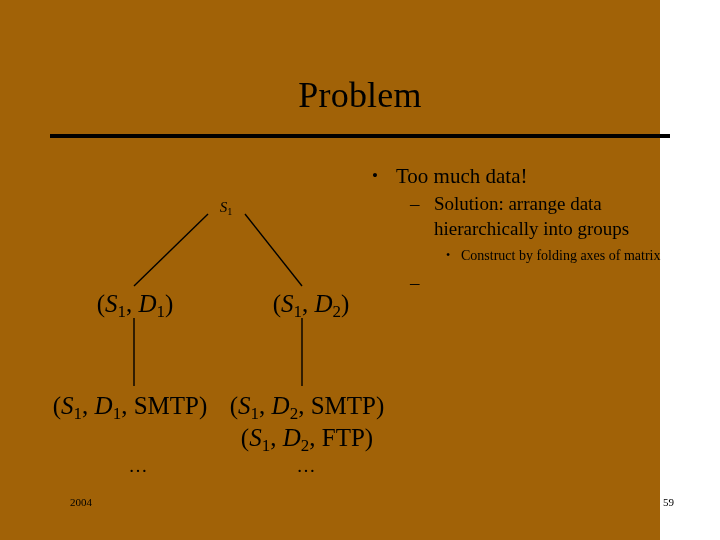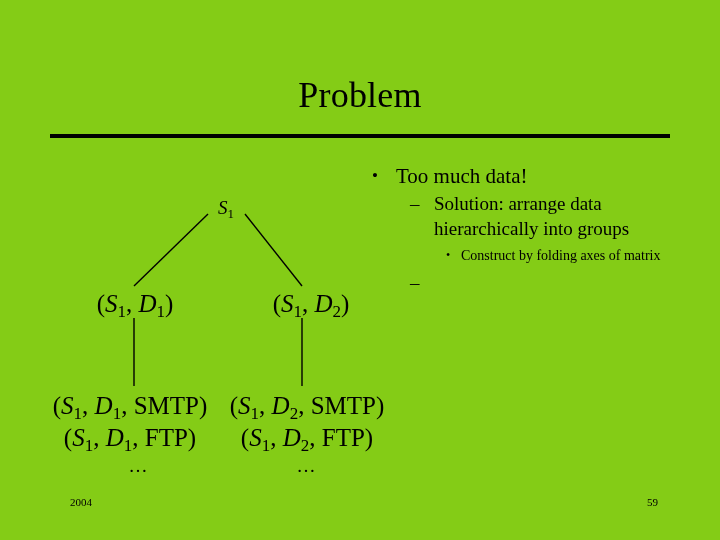--- a/index.html
+++ b/index.html
@@ -9,23 +9,23 @@
   body {
     width: 720px;
     height: 540px;
     background: #ffffff;
     font-family: "Liberation Serif", "DejaVu Serif", serif;
     color: #000000;
     overflow: hidden;
   }
   #slide {
     position: relative;
-    width: 720px;
-    height: 540px;
-    background: #84cc16;
+    width: 660px;
+    height: 540px;
+    background: #a16207;
   }
 
   
   #title {
     position: absolute;
     left: 50px;
     top: 74px;
     width: 620px;
     text-align: center;
     font-size: 36px;
@@ -53,21 +53,21 @@
   }
   .node {
     position: absolute;
     white-space: nowrap;
     font-size: 25px;
     line-height: 23px;
     text-align: center;
     transform: translateX(-50%);
   }
   .node.root {
-    font-size: 19px;
+    font-size: 15px;
   }
   .node.leafblock {
     line-height: 24px;
   }
   .var {
     font-style: italic;
   }
   .sub {
     font-style: normal;
     font-size: 0.68em;
@@ -159,21 +159,21 @@
   }
   #footer-center {
     position: absolute;
     left: 0;
     top: 0;
     width: 720px;
     text-align: center;
   }
   #footer-page {
     position: absolute;
-    right: 62px;
+    right: 46px;
     top: 0;
     text-align: left;
   }
 </style>
 </head>
 <body>
 
 <div id="slide">
 
   <div id="title">Problem</div>
@@ -189,21 +189,20 @@
     </svg>
 
     <div class="node root" style="left:226px; top:196px;"><span class="var">S</span><span class="sub">1</span></div>
 
     <div class="node" style="left:135px; top:292px;"><span>(</span><span class="var">S</span><span class="sub">1</span><span>, </span><span class="var">D</span><span class="sub">1</span><span>)</span></div>
 
     <div class="node" style="left:303px; top:292px;margin-left:8px;"><span>(</span><span class="var">S</span><span class="sub">1</span><span>, </span><span class="var">D</span><span class="sub">2</span><span>)</span></div>
 
     <div class="node leafblock" style="left:130px; top:394px;">
       <div><span>(</span><span class="var">S</span><span class="sub">1</span><span>, </span><span class="var">D</span><span class="sub">1</span><span>, SMTP)</span></div>
-      <div><span>(</span><span class="var">S</span><span class="sub">1</span><span>, </span><span class="var">D</span><span class="sub">1</span><span>, FTP)</span></div>
     </div>
 
     <div class="node leafblock" style="left:307px; top:394px;">
       <div><span>(</span><span class="var">S</span><span class="sub">1</span><span>, </span><span class="var">D</span><span class="sub">2</span><span>, SMTP)</span></div>
       <div><span>(</span><span class="var">S</span><span class="sub">1</span><span>, </span><span class="var">D</span><span class="sub">2</span><span>, FTP)</span></div>
     </div>
 
     <div class="ellipsis" style="left:139px; top:456px;">…</div>
     <div class="ellipsis" style="left:307px; top:456px;">…</div>
   </div>

